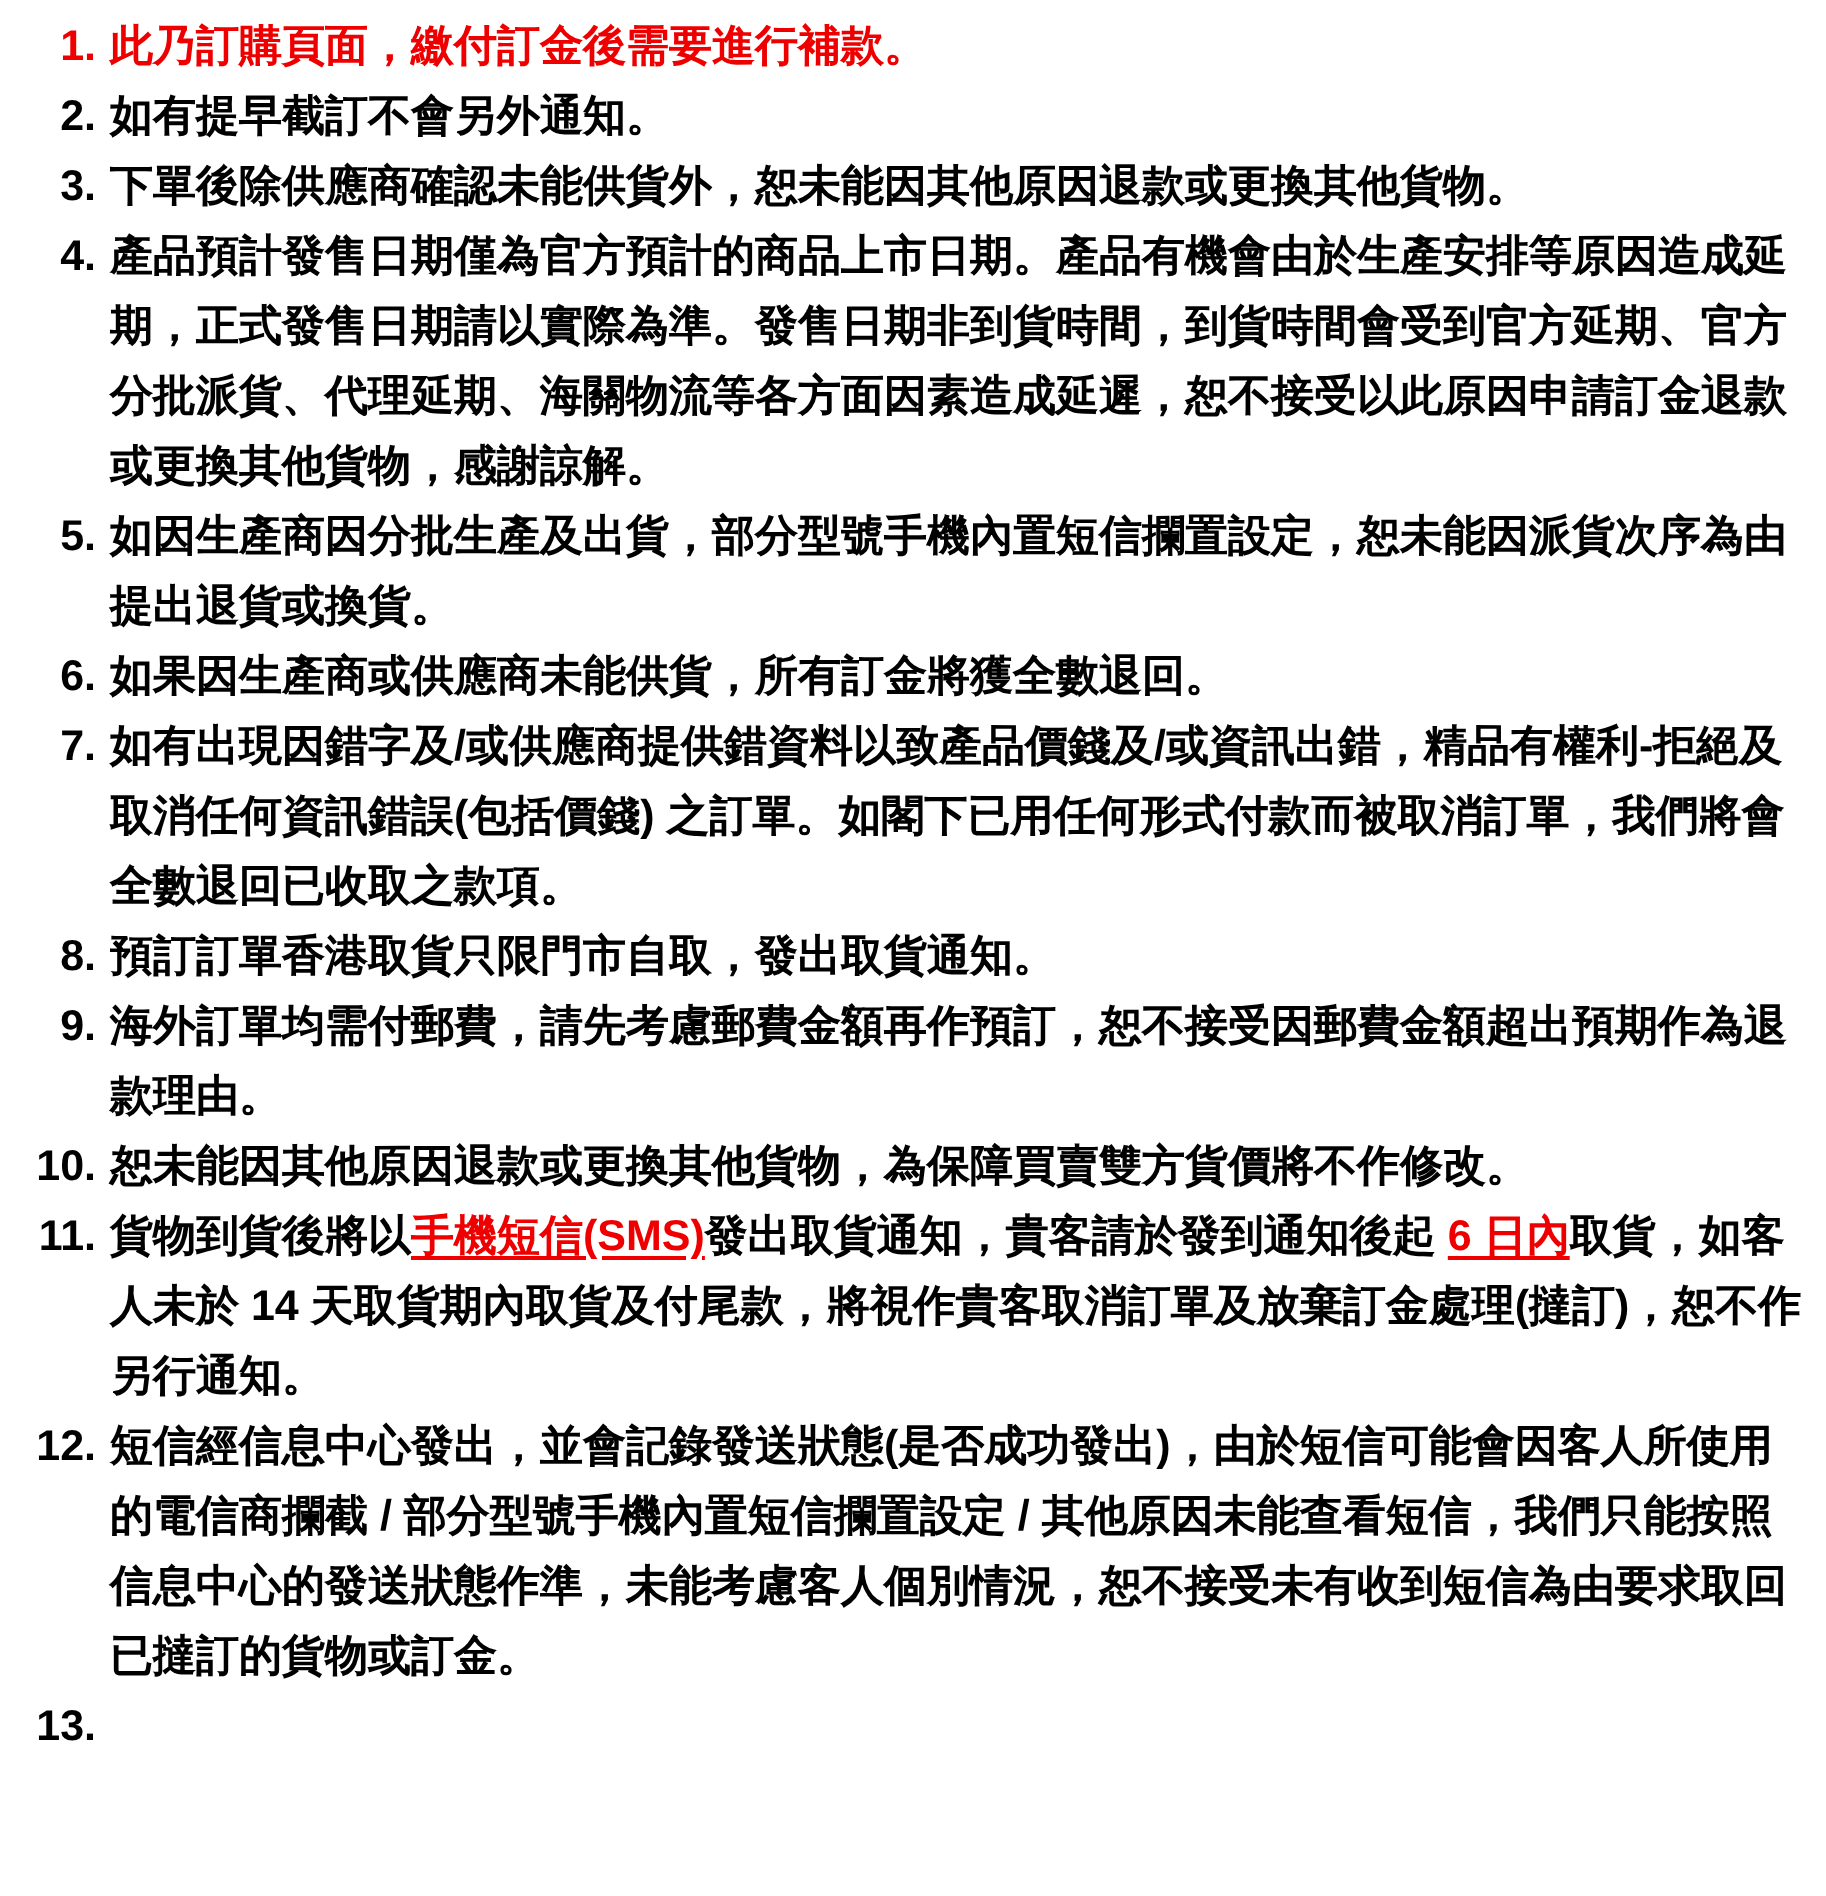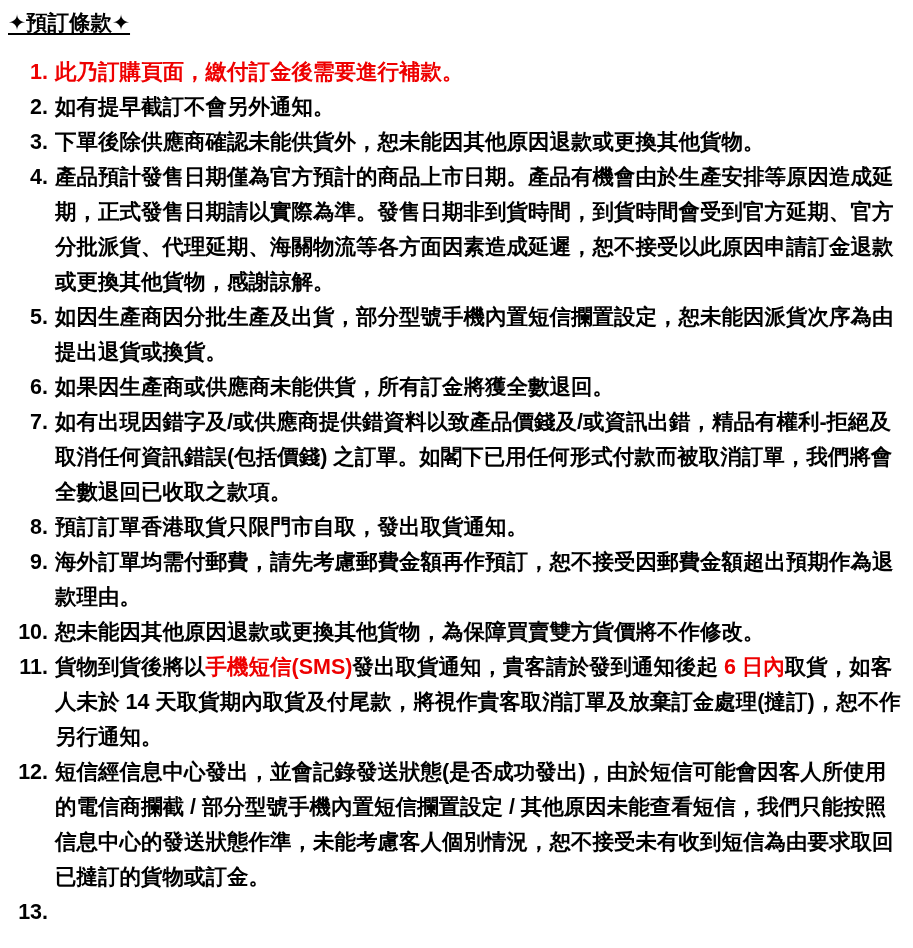--- a/index.html
+++ b/index.html
@@ -54,29 +54,29 @@
     color:var(--ink);
     font-weight:700;
   }
   ol.terms > li.marker-red::marker{
     color:var(--red);
   }
   .run-normal{ color:var(--ink);text-align:center; }
   .run-red{ color:var(--red); }
   .run-red-underline{
     color:var(--red);
+    text-decoration:underline;
     text-underline-offset:3px;
   }
 </style>
 </head>
 <body>
 
 <div class="doc">
 
-  <div class="section-title">✦預訂條款✦</div>
 
   <ol class="terms" id="terms-list">
       <li class="marker-red"><span class="run-red">此乃訂購頁面，繳付訂金後需要進行補款。</span></li>
       <li><span class="run-normal">如有提早截訂不會另外通知。</span></li>
       <li><span class="run-normal">下單後除供應商確認未能供貨外，恕未能因其他原因退款或更換其他貨物。</span></li>
       <li><span class="run-normal">產品預計發售日期僅為官方預計的商品上市日期。產品有機會由於生產安排等原因造成延期，正式發售日期請以實際為準。發售日期非到貨時間，到貨時間會受到官方延期、官方分批派貨、代理延期、海關物流等各方面因素造成延遲，恕不接受以此原因申請訂金退款或更換其他貨物，感謝諒解。</span></li>
       <li><span class="run-normal">如因生產商因分批生產及出貨，部分型號手機內置短信攔置設定，恕未能因派貨次序為由提出退貨或換貨。</span></li>
       <li><span class="run-normal">如果因生產商或供應商未能供貨，所有訂金將獲全數退回。</span></li>
       <li><span class="run-normal">如有出現因錯字及/或供應商提供錯資料以致產品價錢及/或資訊出錯，精品有權利-拒絕及取消任何資訊錯誤(包括價錢) 之訂單。如閣下已用任何形式付款而被取消訂單，我們將會全數退回已收取之款項。</span></li>
       <li><span class="run-normal">預訂訂單香港取貨只限門市自取，發出取貨通知。</span></li>

